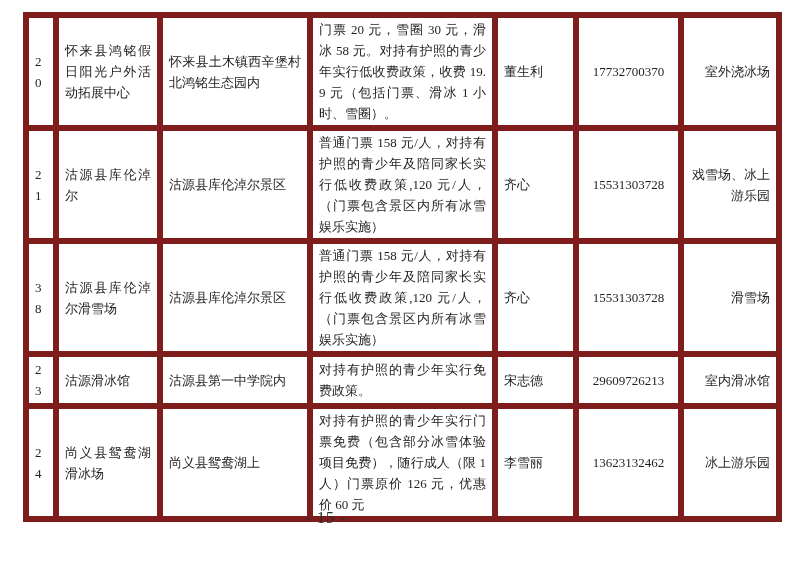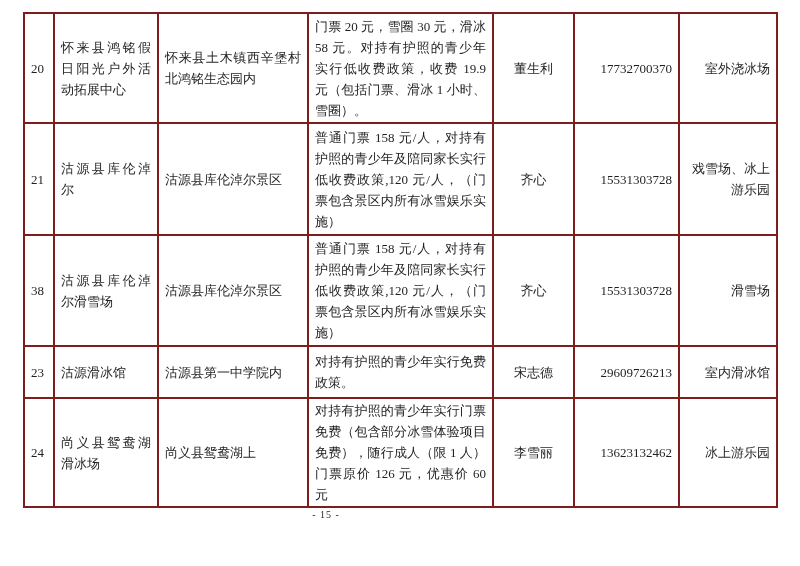--- a/index.html
+++ b/index.html
@@ -17,47 +17,47 @@
   }
   .doc-table {
     position: absolute;
     left: 23px;
     top: 12px;
     width: 753px;
     border-collapse: collapse;
     table-layout: fixed;
   }
   .doc-table td {
-    border: 2px solid #7f1d1d;
+    border: 6px solid #7f1d1d;
     padding: 1px 6px;
     font-size: 13px;
     line-height: 21px;
     vertical-align: middle;
     overflow: hidden;
     word-break: break-all;
   }
   tr.r0 { height: 110px; }
   tr.r1 { height: 112px; }
   tr.r2 { height: 111px; }
   tr.r3 { height: 52px; }
   tr.r4 { height: 109px; }
   td.c-index   { }
   td.c-name    { text-align: justify; text-justify: inter-character; }
   td.c-addr    { text-align: justify; text-justify: inter-character; }
   td.c-policy  { text-align: justify; text-justify: inter-character; }
-  td.c-contact { text-align: center; }
-  td.c-phone   { text-align: right; }
+  td.c-contact { }
+  td.c-phone   { text-align: center; }
   td.c-venue   { text-align: right; }
   .page-footer {
     position: absolute;
     left: 0;
     top: 509px;
     width: 652px;
     text-align: center;
-    font-size: 10px;
+    font-size: 16px;
     color: #2a2a2a;
     letter-spacing: 1px;
   }
 </style>
 </head>
 <body>
 
 <table class="doc-table">
   <colgroup>
     <col style="width:30px">

